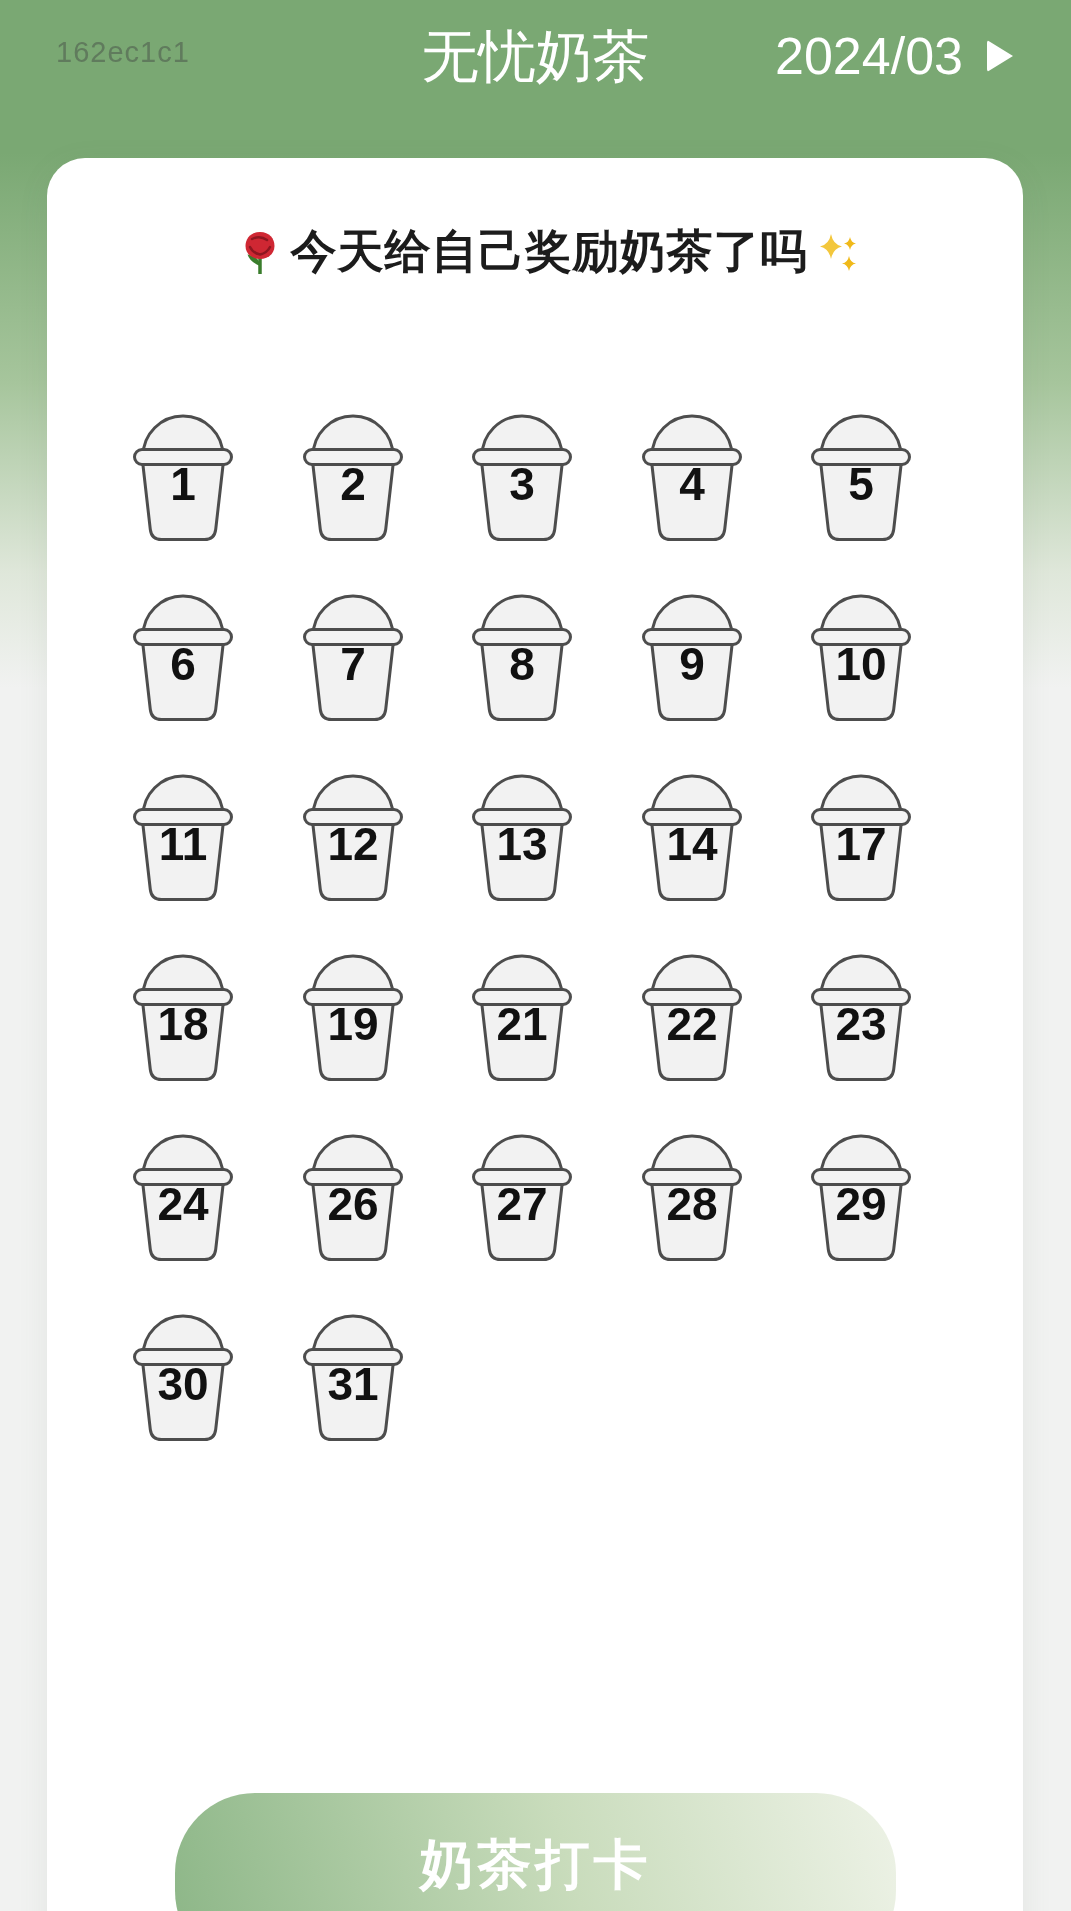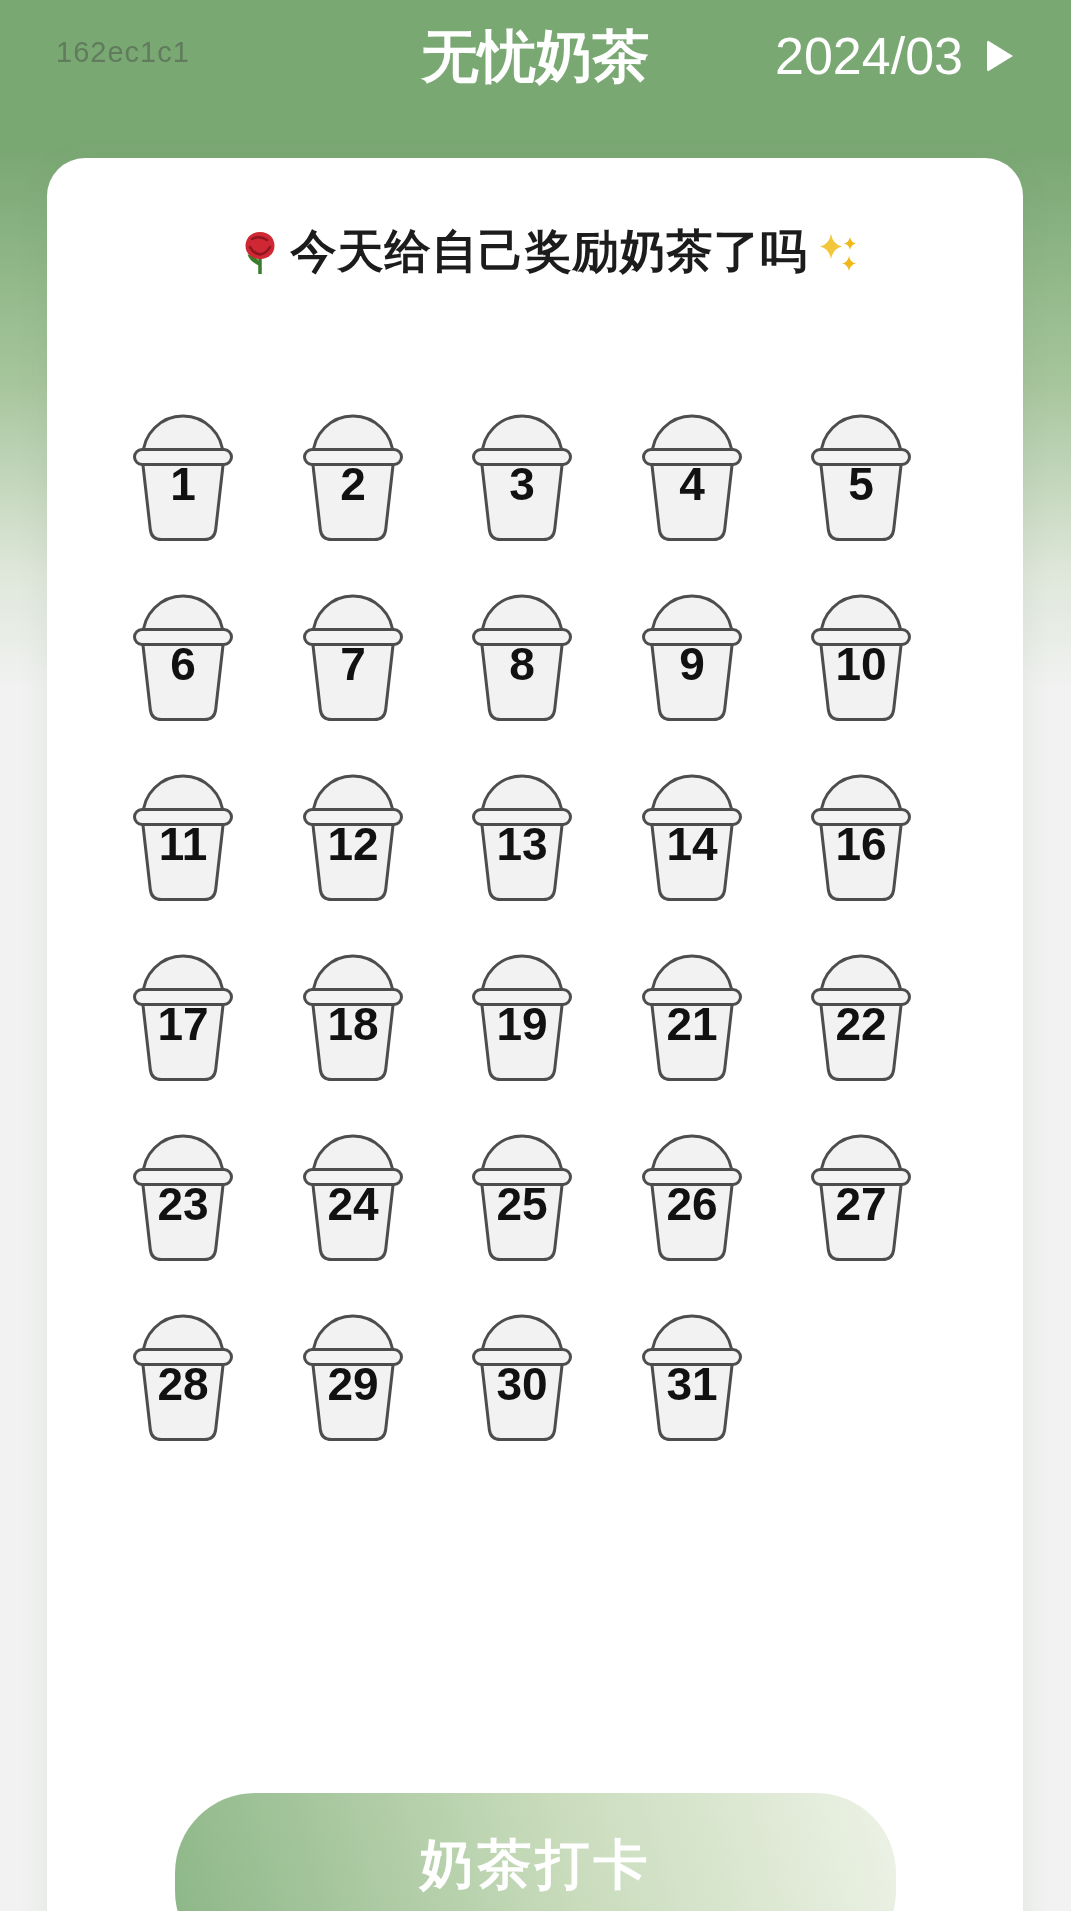--- a/index.html
+++ b/index.html
@@ -20,21 +20,21 @@
   
   .header{position:absolute;top:0;left:0;width:100%;height:130px;}
   .watermark{
     position:absolute;left:56px;top:36px;
     font-size:29px;letter-spacing:1px;
     color:rgba(75,85,75,0.55);
   }
   .app-title{
     position:absolute;left:0;right:0;top:24px;margin:0;
     text-align:center;
-    font-size:57px;line-height:64px;font-weight:700;
+    font-size:57px;line-height:64px;font-weight:400;
     color:#ffffff;
   }
   .month-nav{
     position:absolute;right:58px;top:26px;
     display:flex;align-items:center;gap:24px;
     cursor:pointer;
   }
   .month-label{
     font-size:52px;line-height:60px;font-weight:400;color:#ffffff;
   }
@@ -249,28 +249,20 @@
             <path class="cup-body" d="M9.5 49 L17.3 117.5 Q18.5 127.5 28.5 127.5 L71.5 127.5 Q81.5 127.5 82.7 117.5 L90.5 49 Z"></path>
             <rect class="cup-rim" x="1.5" y="37.5" width="97" height="15" rx="7.5"></rect>
             <text class="cup-num" x="50" y="88" text-anchor="middle">14</text>
           </svg>
         </div>
         <div class="day-cup">
           <svg viewBox="0 0 100 129">
             <path class="cup-dome" d="M10 44 A40 40 0 0 1 90 44 L90 46 L10 46 Z"></path>
             <path class="cup-body" d="M9.5 49 L17.3 117.5 Q18.5 127.5 28.5 127.5 L71.5 127.5 Q81.5 127.5 82.7 117.5 L90.5 49 Z"></path>
             <rect class="cup-rim" x="1.5" y="37.5" width="97" height="15" rx="7.5"></rect>
-            <text class="cup-num" x="50" y="88" text-anchor="middle">16</text>
-          </svg>
-        </div>
-        <div class="day-cup">
-          <svg viewBox="0 0 100 129">
-            <path class="cup-dome" d="M10 44 A40 40 0 0 1 90 44 L90 46 L10 46 Z"></path>
-            <path class="cup-body" d="M9.5 49 L17.3 117.5 Q18.5 127.5 28.5 127.5 L71.5 127.5 Q81.5 127.5 82.7 117.5 L90.5 49 Z"></path>
-            <rect class="cup-rim" x="1.5" y="37.5" width="97" height="15" rx="7.5"></rect>
             <text class="cup-num" x="50" y="88" text-anchor="middle">17</text>
           </svg>
         </div>
         <div class="day-cup">
           <svg viewBox="0 0 100 129">
             <path class="cup-dome" d="M10 44 A40 40 0 0 1 90 44 L90 46 L10 46 Z"></path>
             <path class="cup-body" d="M9.5 49 L17.3 117.5 Q18.5 127.5 28.5 127.5 L71.5 127.5 Q81.5 127.5 82.7 117.5 L90.5 49 Z"></path>
             <rect class="cup-rim" x="1.5" y="37.5" width="97" height="15" rx="7.5"></rect>
             <text class="cup-num" x="50" y="88" text-anchor="middle">18</text>
           </svg>
@@ -306,28 +298,20 @@
             <rect class="cup-rim" x="1.5" y="37.5" width="97" height="15" rx="7.5"></rect>
             <text class="cup-num" x="50" y="88" text-anchor="middle">23</text>
           </svg>
         </div>
         <div class="day-cup">
           <svg viewBox="0 0 100 129">
             <path class="cup-dome" d="M10 44 A40 40 0 0 1 90 44 L90 46 L10 46 Z"></path>
             <path class="cup-body" d="M9.5 49 L17.3 117.5 Q18.5 127.5 28.5 127.5 L71.5 127.5 Q81.5 127.5 82.7 117.5 L90.5 49 Z"></path>
             <rect class="cup-rim" x="1.5" y="37.5" width="97" height="15" rx="7.5"></rect>
             <text class="cup-num" x="50" y="88" text-anchor="middle">24</text>
-          </svg>
-        </div>
-        <div class="day-cup">
-          <svg viewBox="0 0 100 129">
-            <path class="cup-dome" d="M10 44 A40 40 0 0 1 90 44 L90 46 L10 46 Z"></path>
-            <path class="cup-body" d="M9.5 49 L17.3 117.5 Q18.5 127.5 28.5 127.5 L71.5 127.5 Q81.5 127.5 82.7 117.5 L90.5 49 Z"></path>
-            <rect class="cup-rim" x="1.5" y="37.5" width="97" height="15" rx="7.5"></rect>
-            <text class="cup-num" x="50" y="88" text-anchor="middle">25</text>
           </svg>
         </div>
         <div class="day-cup">
           <svg viewBox="0 0 100 129">
             <path class="cup-dome" d="M10 44 A40 40 0 0 1 90 44 L90 46 L10 46 Z"></path>
             <path class="cup-body" d="M9.5 49 L17.3 117.5 Q18.5 127.5 28.5 127.5 L71.5 127.5 Q81.5 127.5 82.7 117.5 L90.5 49 Z"></path>
             <rect class="cup-rim" x="1.5" y="37.5" width="97" height="15" rx="7.5"></rect>
             <text class="cup-num" x="50" y="88" text-anchor="middle">26</text>
           </svg>
         </div>

